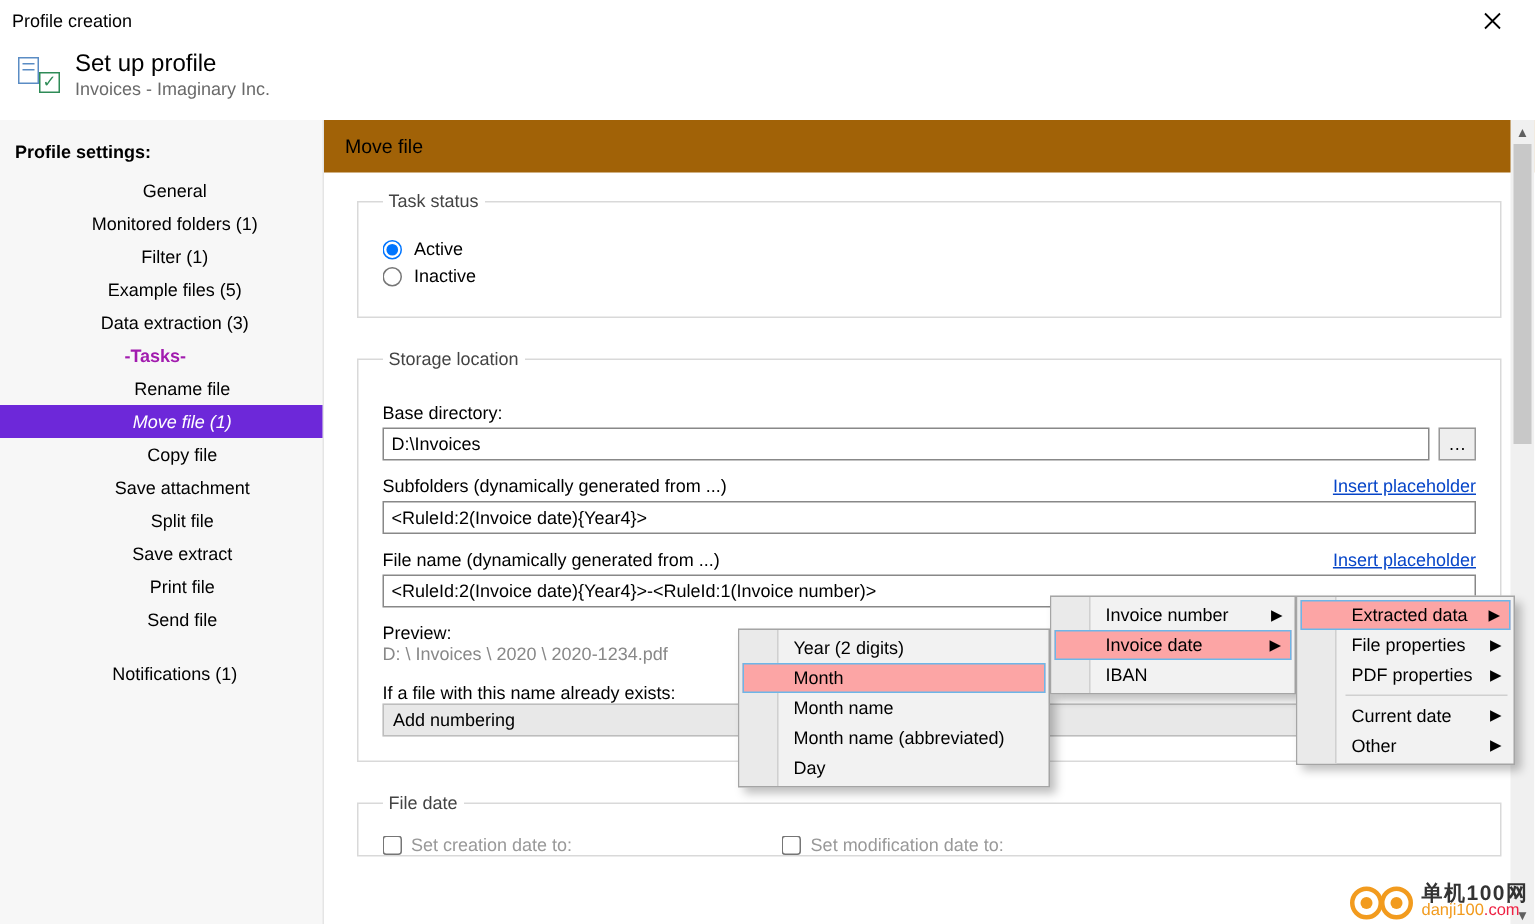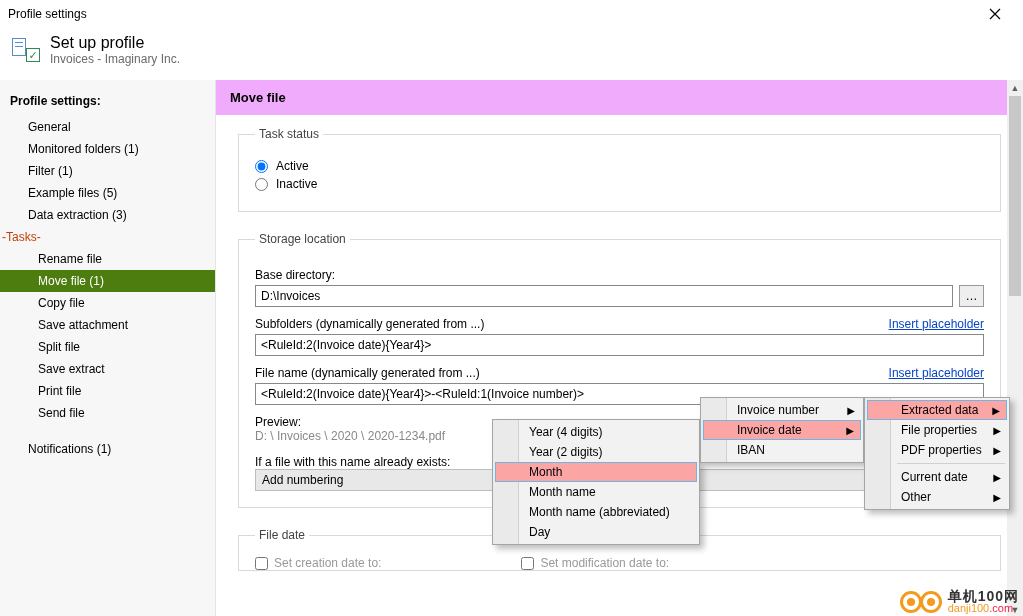--- a/index.html
+++ b/index.html
@@ -62,37 +62,38 @@
     padding-top:6px;
   }
   .sidebar-title {
     font-weight:600;
     padding:8px 10px;
   }
   .sidebar ul { list-style:none; }
   .sidebar li {
     padding: 4px 10px 4px 28px;
     cursor: default;
+    text-align: center;
   }
   .sidebar li.section {
-    color:#c2410c; padding-left:2px;
+    color:#a21caf; padding-left:2px;font-weight:bold;
   }
   .sidebar li.indent { padding-left:38px; }
   .sidebar li.selected {
-    background:#4d7c0f; color:#fff;
+    background:#6d28d9; color:#fff;font-style:italic;
   }
   .main {
     flex:1;
     position:relative;
     overflow:hidden;
   }
   .panel-title {
-    background:#f0abfc;
+    background:#a16207;
     padding:10px 14px;
-    font-weight:700;
+    font-weight:400;
     font-size:13px;
   }
   .content {
     padding: 12px 22px 12px 22px;
     overflow-y:auto;
     height: calc(100% - 38px);
     position:relative;
   }
   fieldset {
     border:1px solid #d9d9d9;
@@ -185,21 +186,21 @@
   }
   .menu-item .arrow {
     position:absolute; right:6px; top:50%; transform:translateY(-50%);
     font-size:10px;
   }
   .menu .sep {
     height:1px; background:#d0d0d0; margin:3px 2px 3px 30px;
   }
   .watermark {
     position:absolute; right:4px; bottom:0;
-    display:flex; align-items:flex-end; gap:6px;
+    display:flex; align-items:flex-start; gap:6px;
     font-family: "Microsoft YaHei", sans-serif;
     z-index:500;
   }
   .wm-eyes {
     width:42px; height:28px; position:relative;
   }
   .wm-eyes .eye {
     position:absolute; width:22px; height:22px;
     border:3px solid #f29b1e; border-radius:50%;
     top:3px;
@@ -215,21 +216,21 @@
   .wm-text { line-height:1.1; }
   .wm-text .big { font-size:14px; font-weight:600; letter-spacing:1px; color:#333;}
   .wm-text .url { font-size:11px; color:#f29b1e; position:relative; top:-2px;}
   .wm-text .url .com { color:#e24; }
   .checkbox-row { display:flex; align-items:center; gap:6px; color:#999;}
 </style>
 </head>
 <body>
 
 <div class="titlebar">
-  <span class="title">Profile settings</span>
+  <span class="title">Profile creation</span>
   <div class="close">
     <svg width="12" height="12" viewBox="0 0 12 12">
         <path d="M1 1 L11 11 M11 1 L1 11" stroke="#000" stroke-width="1.2"></path>
       </svg>
   </div>
 </div>
 
 <div class="header">
   <div class="header-icon">
     <div class="sheet"></div>
@@ -328,21 +329,20 @@
     <div class="scrollbar">
       <div class="arrow">▲</div>
       <div class="thumb"></div>
       <div class="arrow" style="position:absolute;bottom:0;width:100%;">▼</div>
     </div>
   </div>
 </div>
 
 <div class="menu" style="left:492px; top:419px; width:208px;">
   <div class="gutter"></div>
-  <div class="menu-item">Year (4 digits)</div>
   <div class="menu-item">Year (2 digits)</div>
   <div class="menu-item highlight">Month</div>
   <div class="menu-item">Month name</div>
   <div class="menu-item">Month name (abbreviated)</div>
   <div class="menu-item">Day</div>
 </div>
 
 <div class="menu" style="left:700px; top:397px; width:164px;">
   <div class="gutter"></div>
   <div class="menu-item"><span>Invoice number</span><span class="arrow">▶</span></div>

